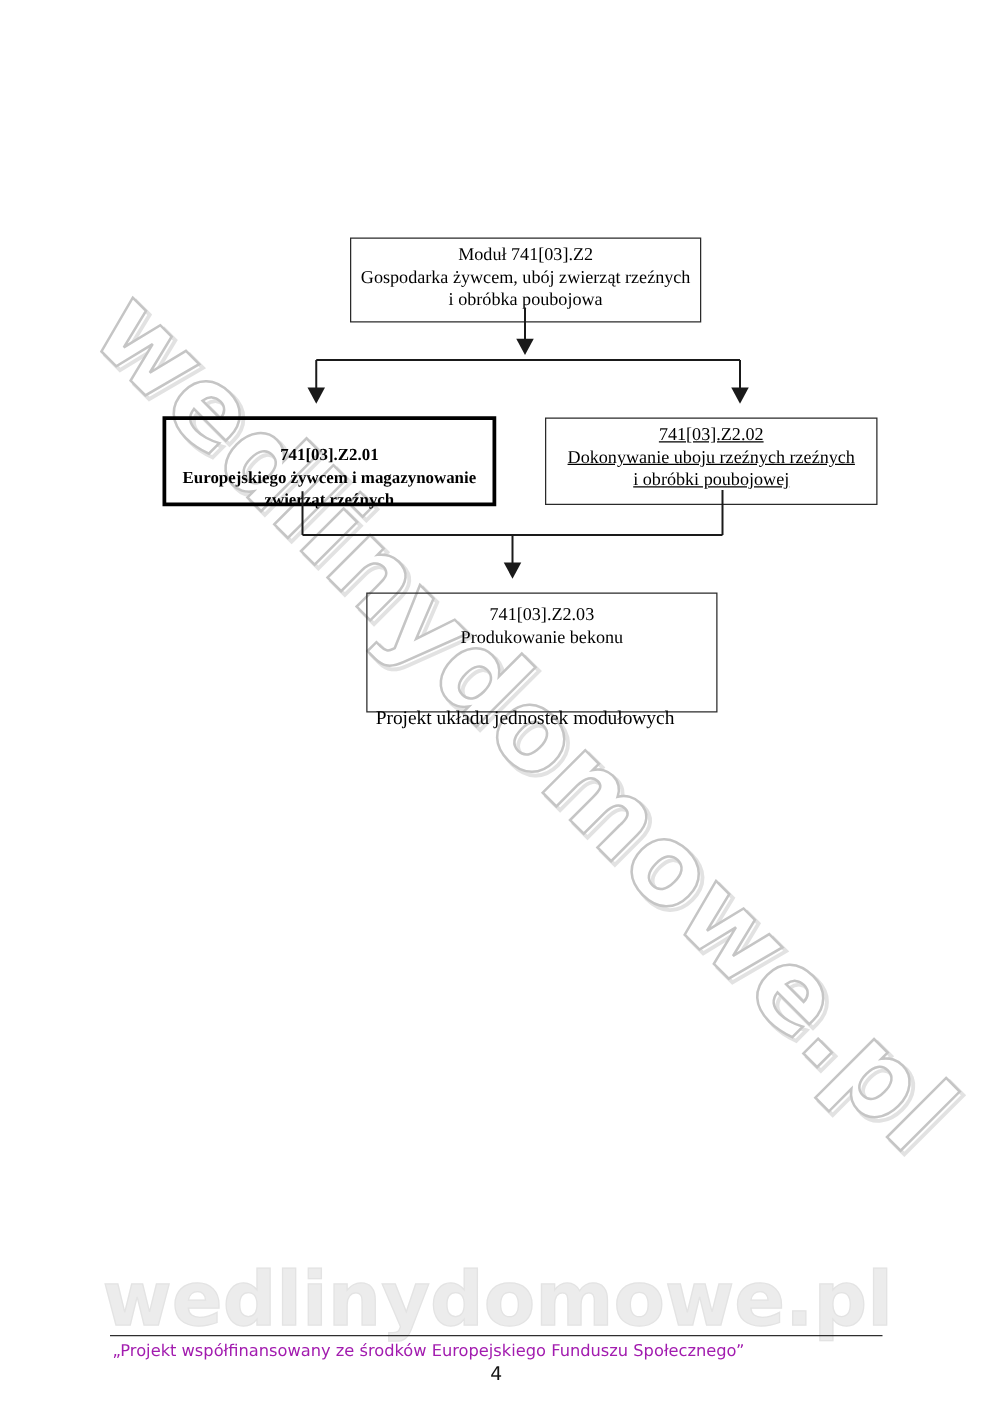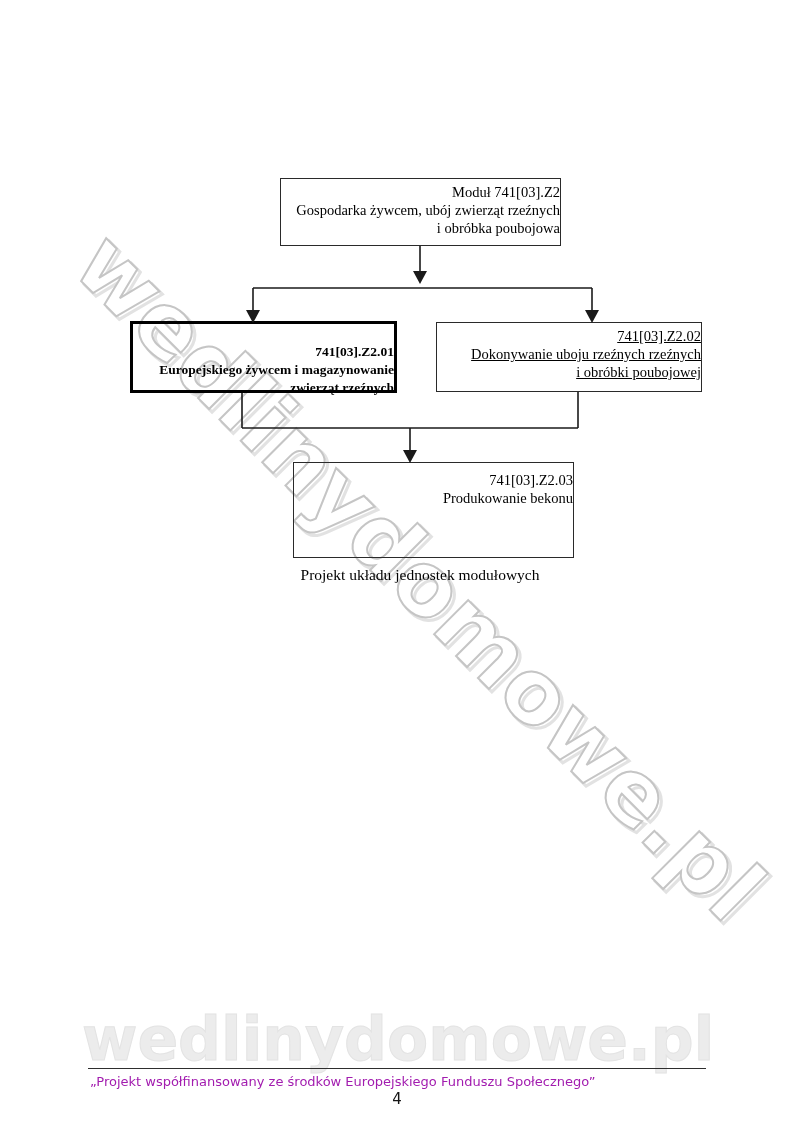--- a/index.html
+++ b/index.html
@@ -49,21 +49,22 @@
   .connectors {
     position: absolute;
     left: 0; top: 0;
     z-index: 3;
     pointer-events: none;
   }
   .node {
     position: absolute;
     z-index: 2;
     background: transparent;
-    text-align: right;
+    text-align: center;
+    margin-top: 12px;
   }
   .node-line { font-size: 14.5px; line-height: 18px; white-space: nowrap; }
   .node-top    { left: 280px; top: 178px; width: 281px; height: 68px; border: 1.5px solid #2a2a2a; padding-top: 4px; }
   .node-left   { left: 130px; top: 321px; width: 267px; height: 72px; border: 3px solid #000; font-weight: bold; padding-top: 19px; }
   .node-left .node-line { font-size: 13.5px; }
   .node-right  { left: 436px; top: 322px; width: 266px; height: 70px; border: 1.5px solid #2a2a2a; padding-top: 4px; text-decoration: underline; }
   .node-bottom { left: 293px; top: 462px; width: 281px; height: 96px; border: 1.5px solid #2a2a2a; padding-top: 8px; }
   .caption {
     position: absolute;
     left: 40px; right: 0; top: 566px;

